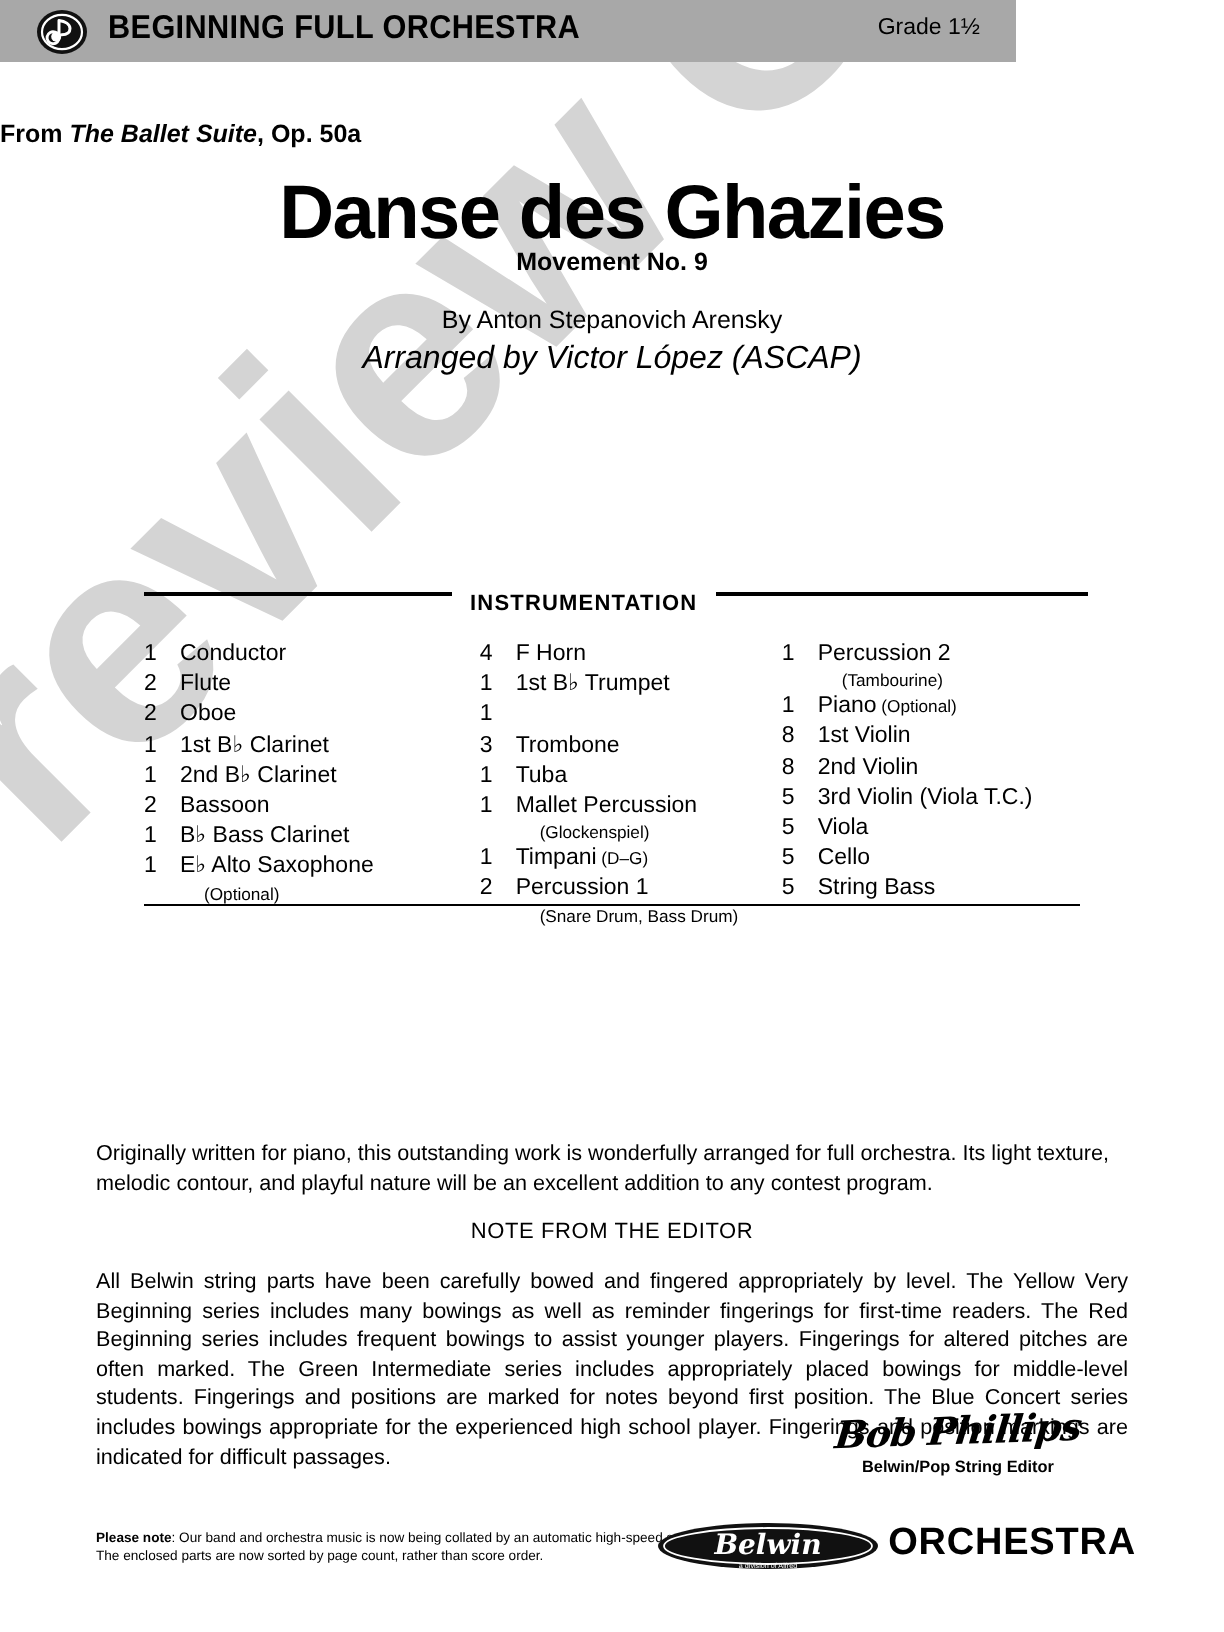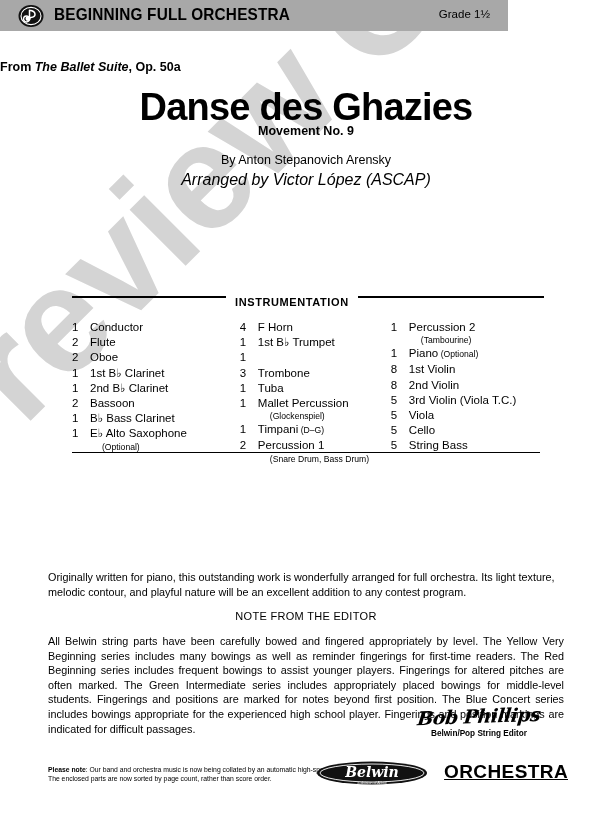--- a/index.html
+++ b/index.html
@@ -265,22 +265,21 @@
     line-height: 9.4px;
   }
   .footer-note b { font-weight: bold; }
 
   .footer-logo {
     position: absolute;
     right: 44px;
     top: 760px;
     display: flex;
     align-items: center;
-    gap: 16px;
-    text-decoration: underline;
+    gap: 4px;
   }
   .logo-ellipse {
     position: relative;
     width: 112px;
     height: 27px;
   }
   .logo-ellipse svg { display: block; }
   .logo-orchestra {
     font-size: 19px;
     font-weight: bold;

